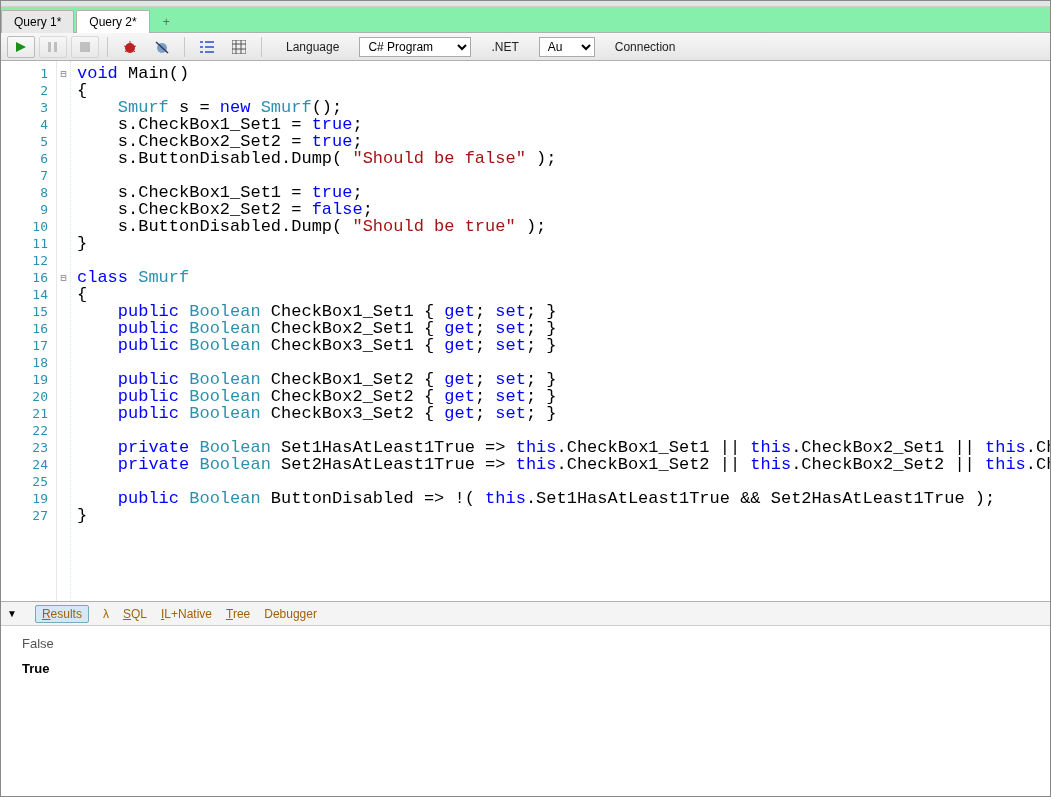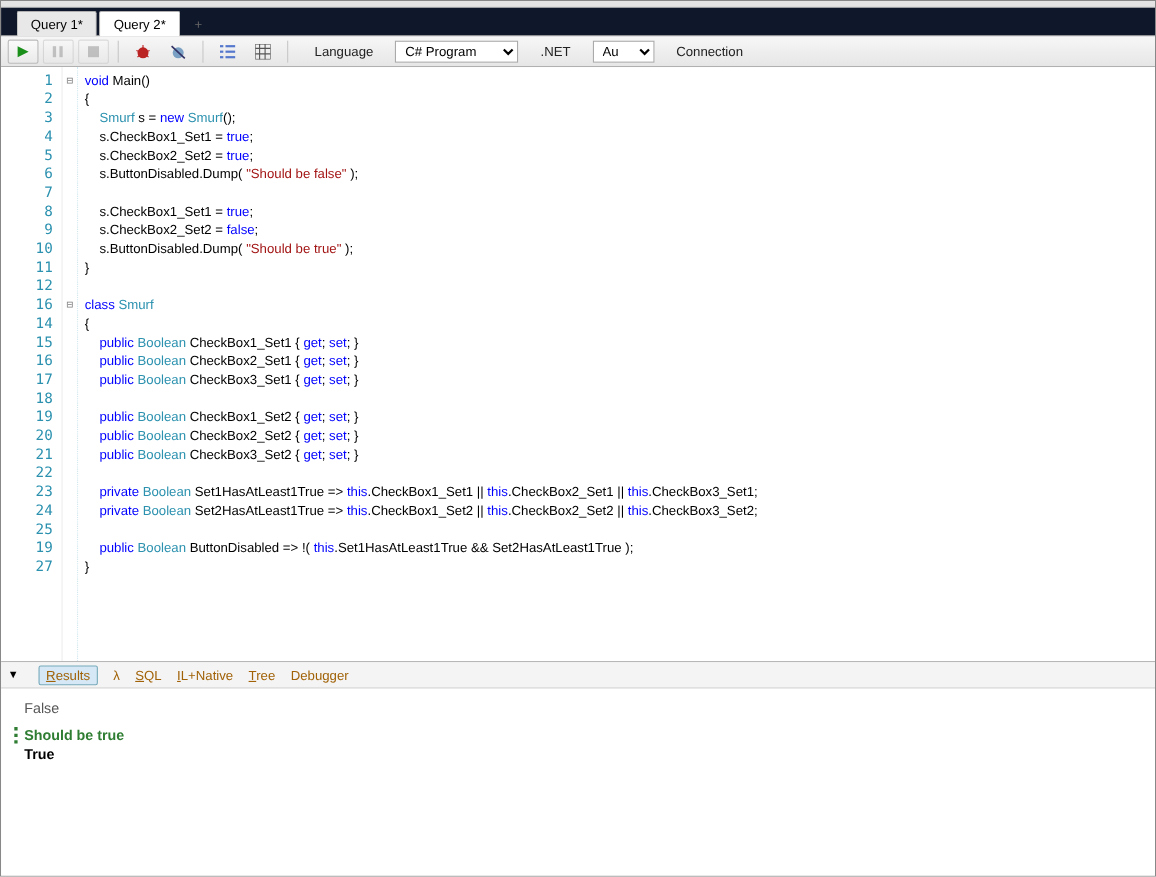--- a/index.html
+++ b/index.html
@@ -1,32 +1,32 @@
 <!DOCTYPE html>
 <html><head>
 <meta charset="utf-8">
 <style>
   * { box-sizing: border-box; margin: 0; padding: 0; }
   html, body { width: 1051px; height: 797px; font-family: "Segoe UI", Tahoma, sans-serif; font-size: 12px; background: #fff; }
   .app { width: 1051px; height: 797px; border: 1px solid #888; display: flex; flex-direction: column; background: #f0f0f0; }
   .titlebar-strip { height: 6px; background: #e4e4e4; border-bottom: 1px solid #d0d0d0; }
-  .tabstrip { height: 26px; background: #0f172a; display: flex; align-items: flex-end; padding-left: 14px; border-bottom: 1px solid #b0b0b0; }
+  .tabstrip { height: 26px; background: #86efac; display: flex; align-items: flex-end; padding-left: 0; border-bottom: 1px solid #b0b0b0; }
   .tab { padding: 4px 12px 4px 12px; border: 1px solid #b0b0b0; border-bottom: none; background: #e8e8e8; margin-right: 2px; border-radius: 2px 2px 0 0; font-size: 12px; cursor: pointer; position: relative; top: 1px; }
   .tab.active { background: #fff; }
   .tab.plus { background: transparent; border-color: transparent; padding: 4px 10px; color: #666; }
   .toolbar { height: 28px; background: linear-gradient(#f7f7f7,#e6e6e6); border-bottom: 1px solid #b0b0b0; display: flex; align-items: center; padding: 0 6px; gap: 4px; }
   .tbtn { width: 28px; height: 22px; border: 1px solid #bbb; background: linear-gradient(#fafafa,#eaeaea); display:flex; align-items:center; justify-content:center; border-radius:2px; cursor:pointer; }
   .tbtn.disabled { opacity:.45; cursor:default; }
   .tsep { width:1px; height:20px; background:#c8c8c8; margin:0 4px; }
   .tlabel { font-size:12px; color:#222; margin:0 16px; }
   .tselect { height:20px; border:1px solid #aaa; background:#fff; font-size:12px; padding:0 16px 0 4px; appearance:auto; }
   .editor-area { flex: 1 1 auto; display:flex; background:#fff; border-bottom:1px solid #b0b0b0; overflow:hidden; }
   .gutter { width:56px; background:#fff; border-right:1px solid #e8e8e8; text-align:right; padding:4px 8px 4px 4px; font-family:Consolas,monospace; font-size:13px; color:#2b91af; line-height:17px; user-select:none; }
   .foldcol { width:14px; background:#fff; padding-top:4px; font-family:Consolas,monospace; font-size:10px; color:#808080; line-height:17px; text-align:center; user-select:none; border-right:1px dotted #d0e8f0;}
-  .code { flex:1; padding:4px 6px; font-family:Liberation Sans, sans-serif; font-size:12px; line-height:17px; white-space:pre; color:#000; overflow:auto; }
+  .code { flex:1; padding:4px 6px; font-family:Liberation Mono, monospace; font-size:17px; line-height:17px; white-space:pre; color:#000; overflow:auto; }
   .kw { color:#0000ff; }
   .type { color:#2b91af; }
   .str { color:#a31515; }
   .pln { color:#000; }
   .result-tabs { height:24px; background:#f4f4f4; border-bottom:1px solid #ccc; display:flex; align-items:center; padding:0 6px; gap:14px; font-size:12px; }
   .result-tabs .tri { cursor:pointer; color:#000; font-size:10px; margin-right:4px;}
   .rtab { cursor:pointer; color:#a16207; }
   .rtab u { text-decoration:underline; }
   .rtab.active { background:#d6e8f5; border:1px solid #7ab; padding:1px 6px; border-radius:2px; }
   .results { flex:0 0 170px; background:#fff; padding:10px 12px; font-size:13px; overflow:auto; }
@@ -180,16 +180,15 @@
     <span class="rtab active"><u>R</u><span>esults</span></span>
     <span class="rtab">λ</span>
     <span class="rtab"><u>S</u><span>QL</span></span>
     <span class="rtab"><u>I</u><span>L+Native</span></span>
     <span class="rtab"><u>T</u><span>ree</span></span>
     <span class="rtab">Debugger</span>
   </div>
 
   <div class="results">
     <div class="res-val">False</div>
-    <div class="res-header">Should be true</div>
     <div class="res-val bold">True</div>
   </div>
 </div>
 
 </body></html>

